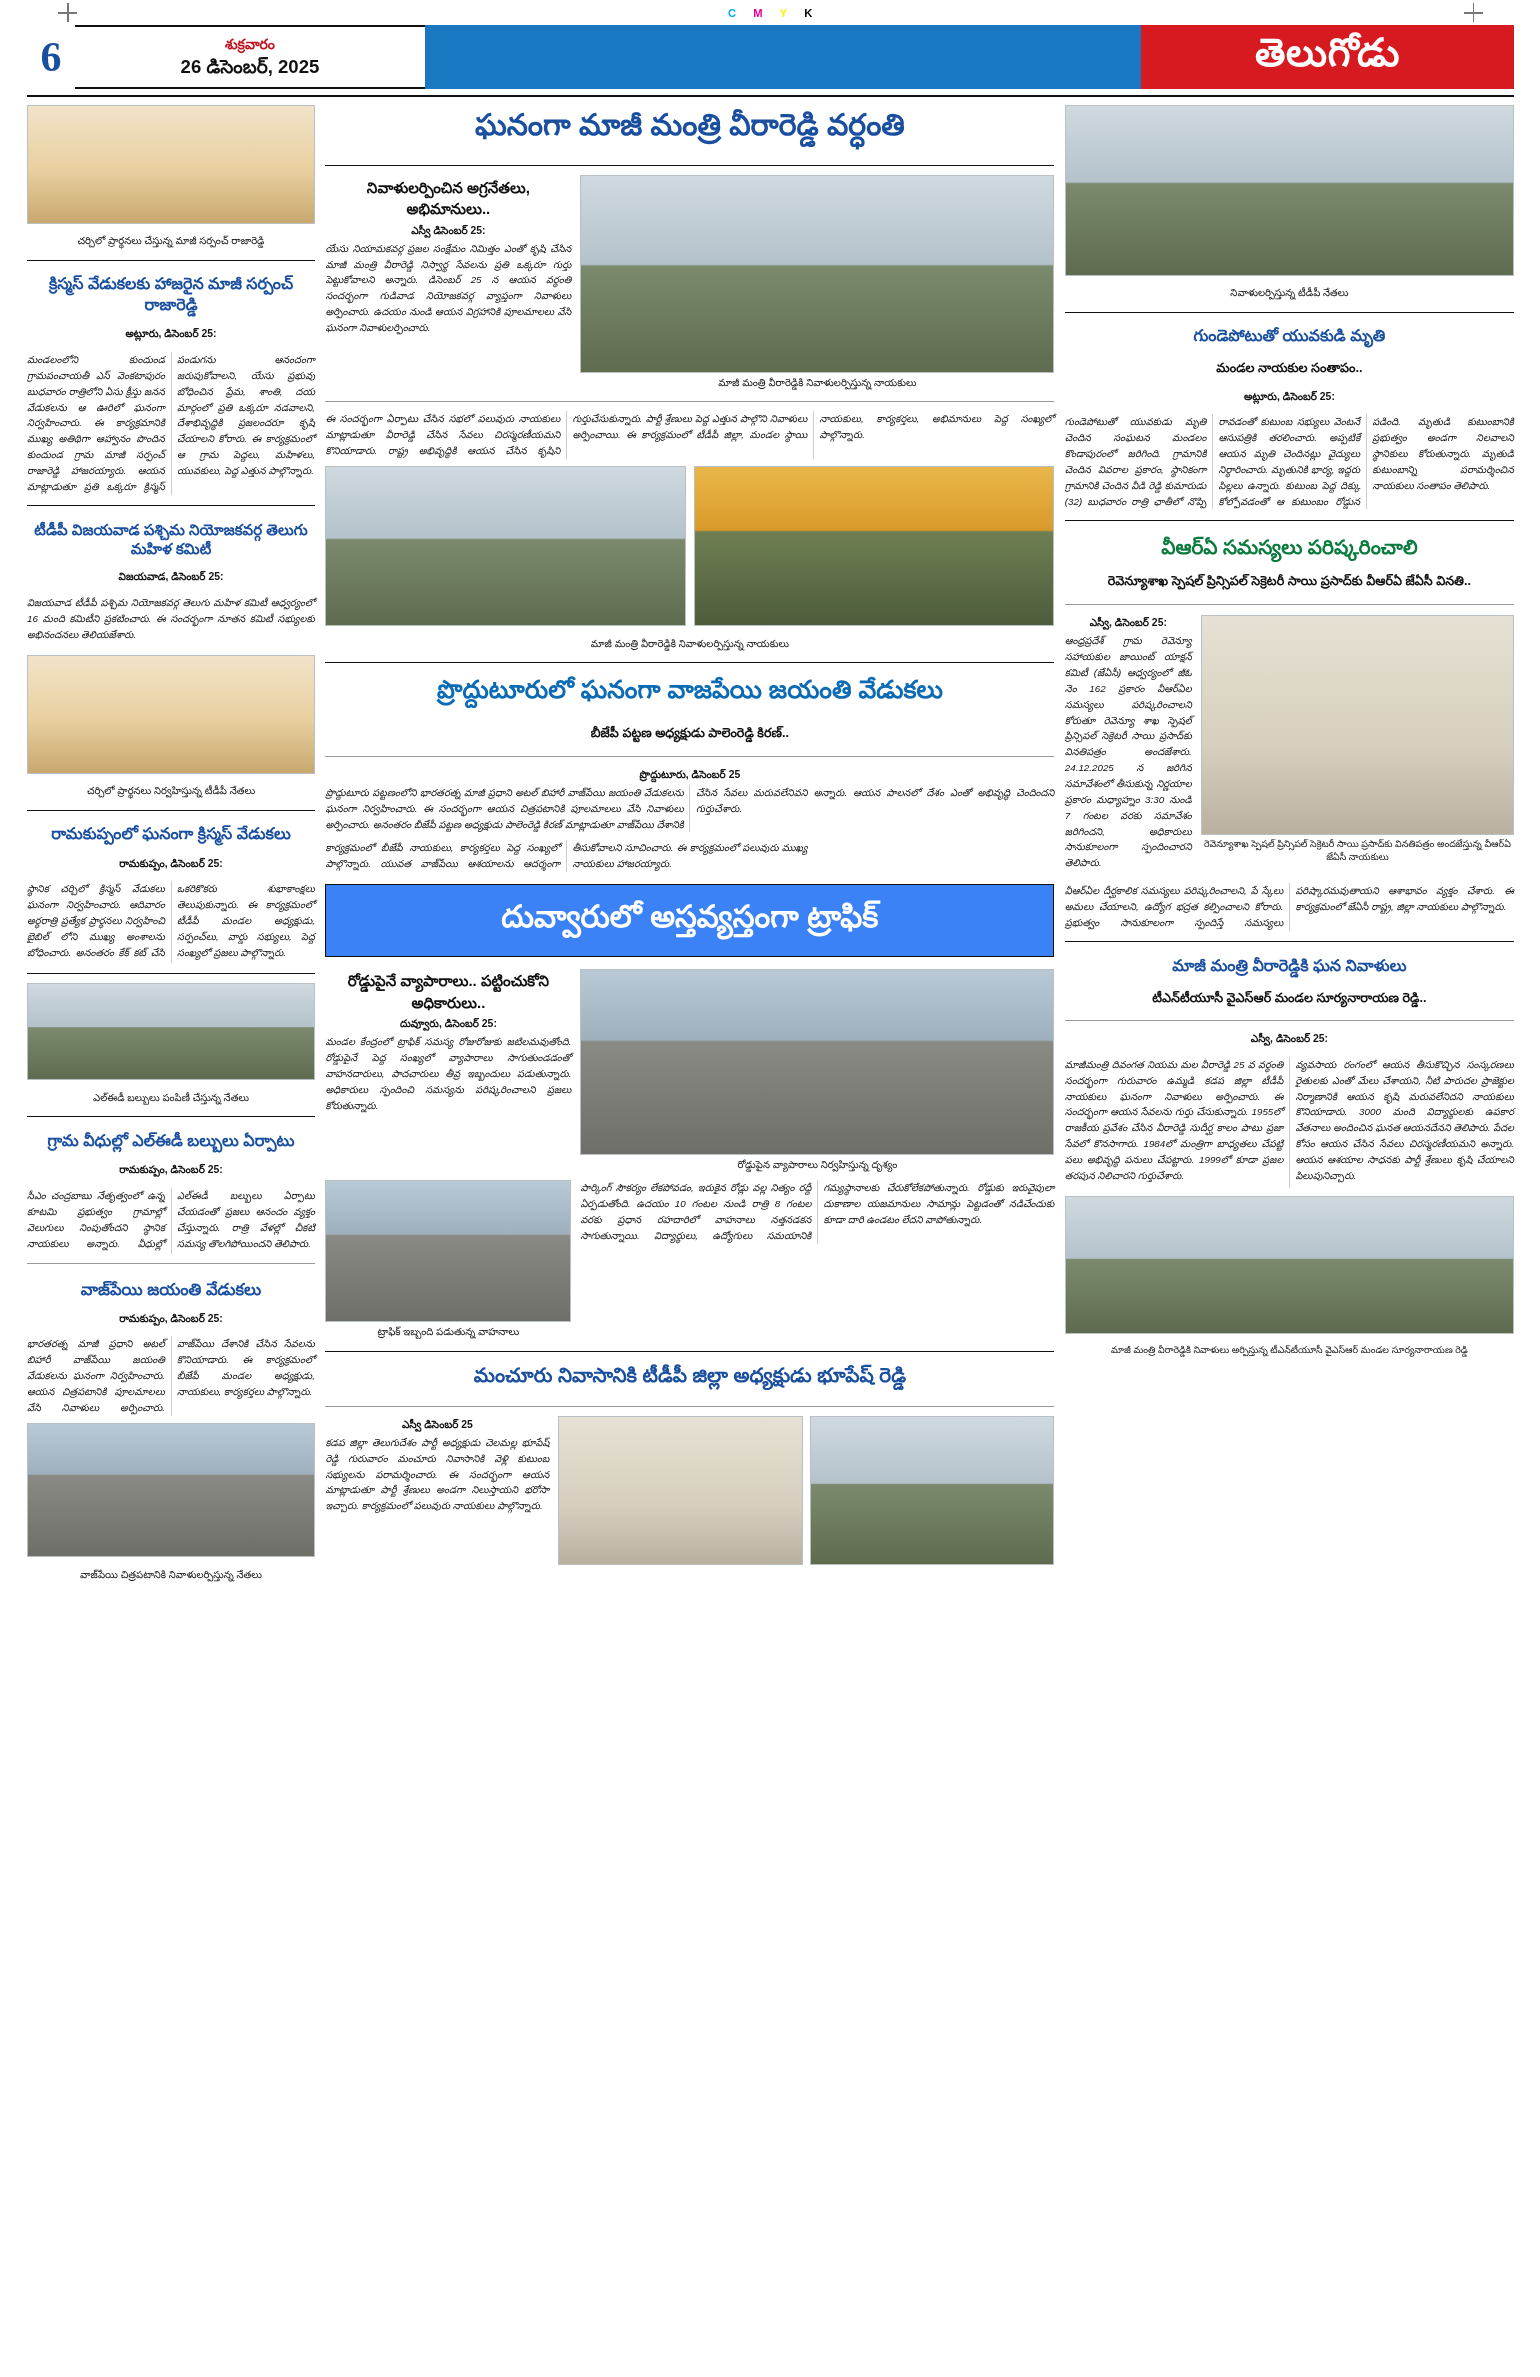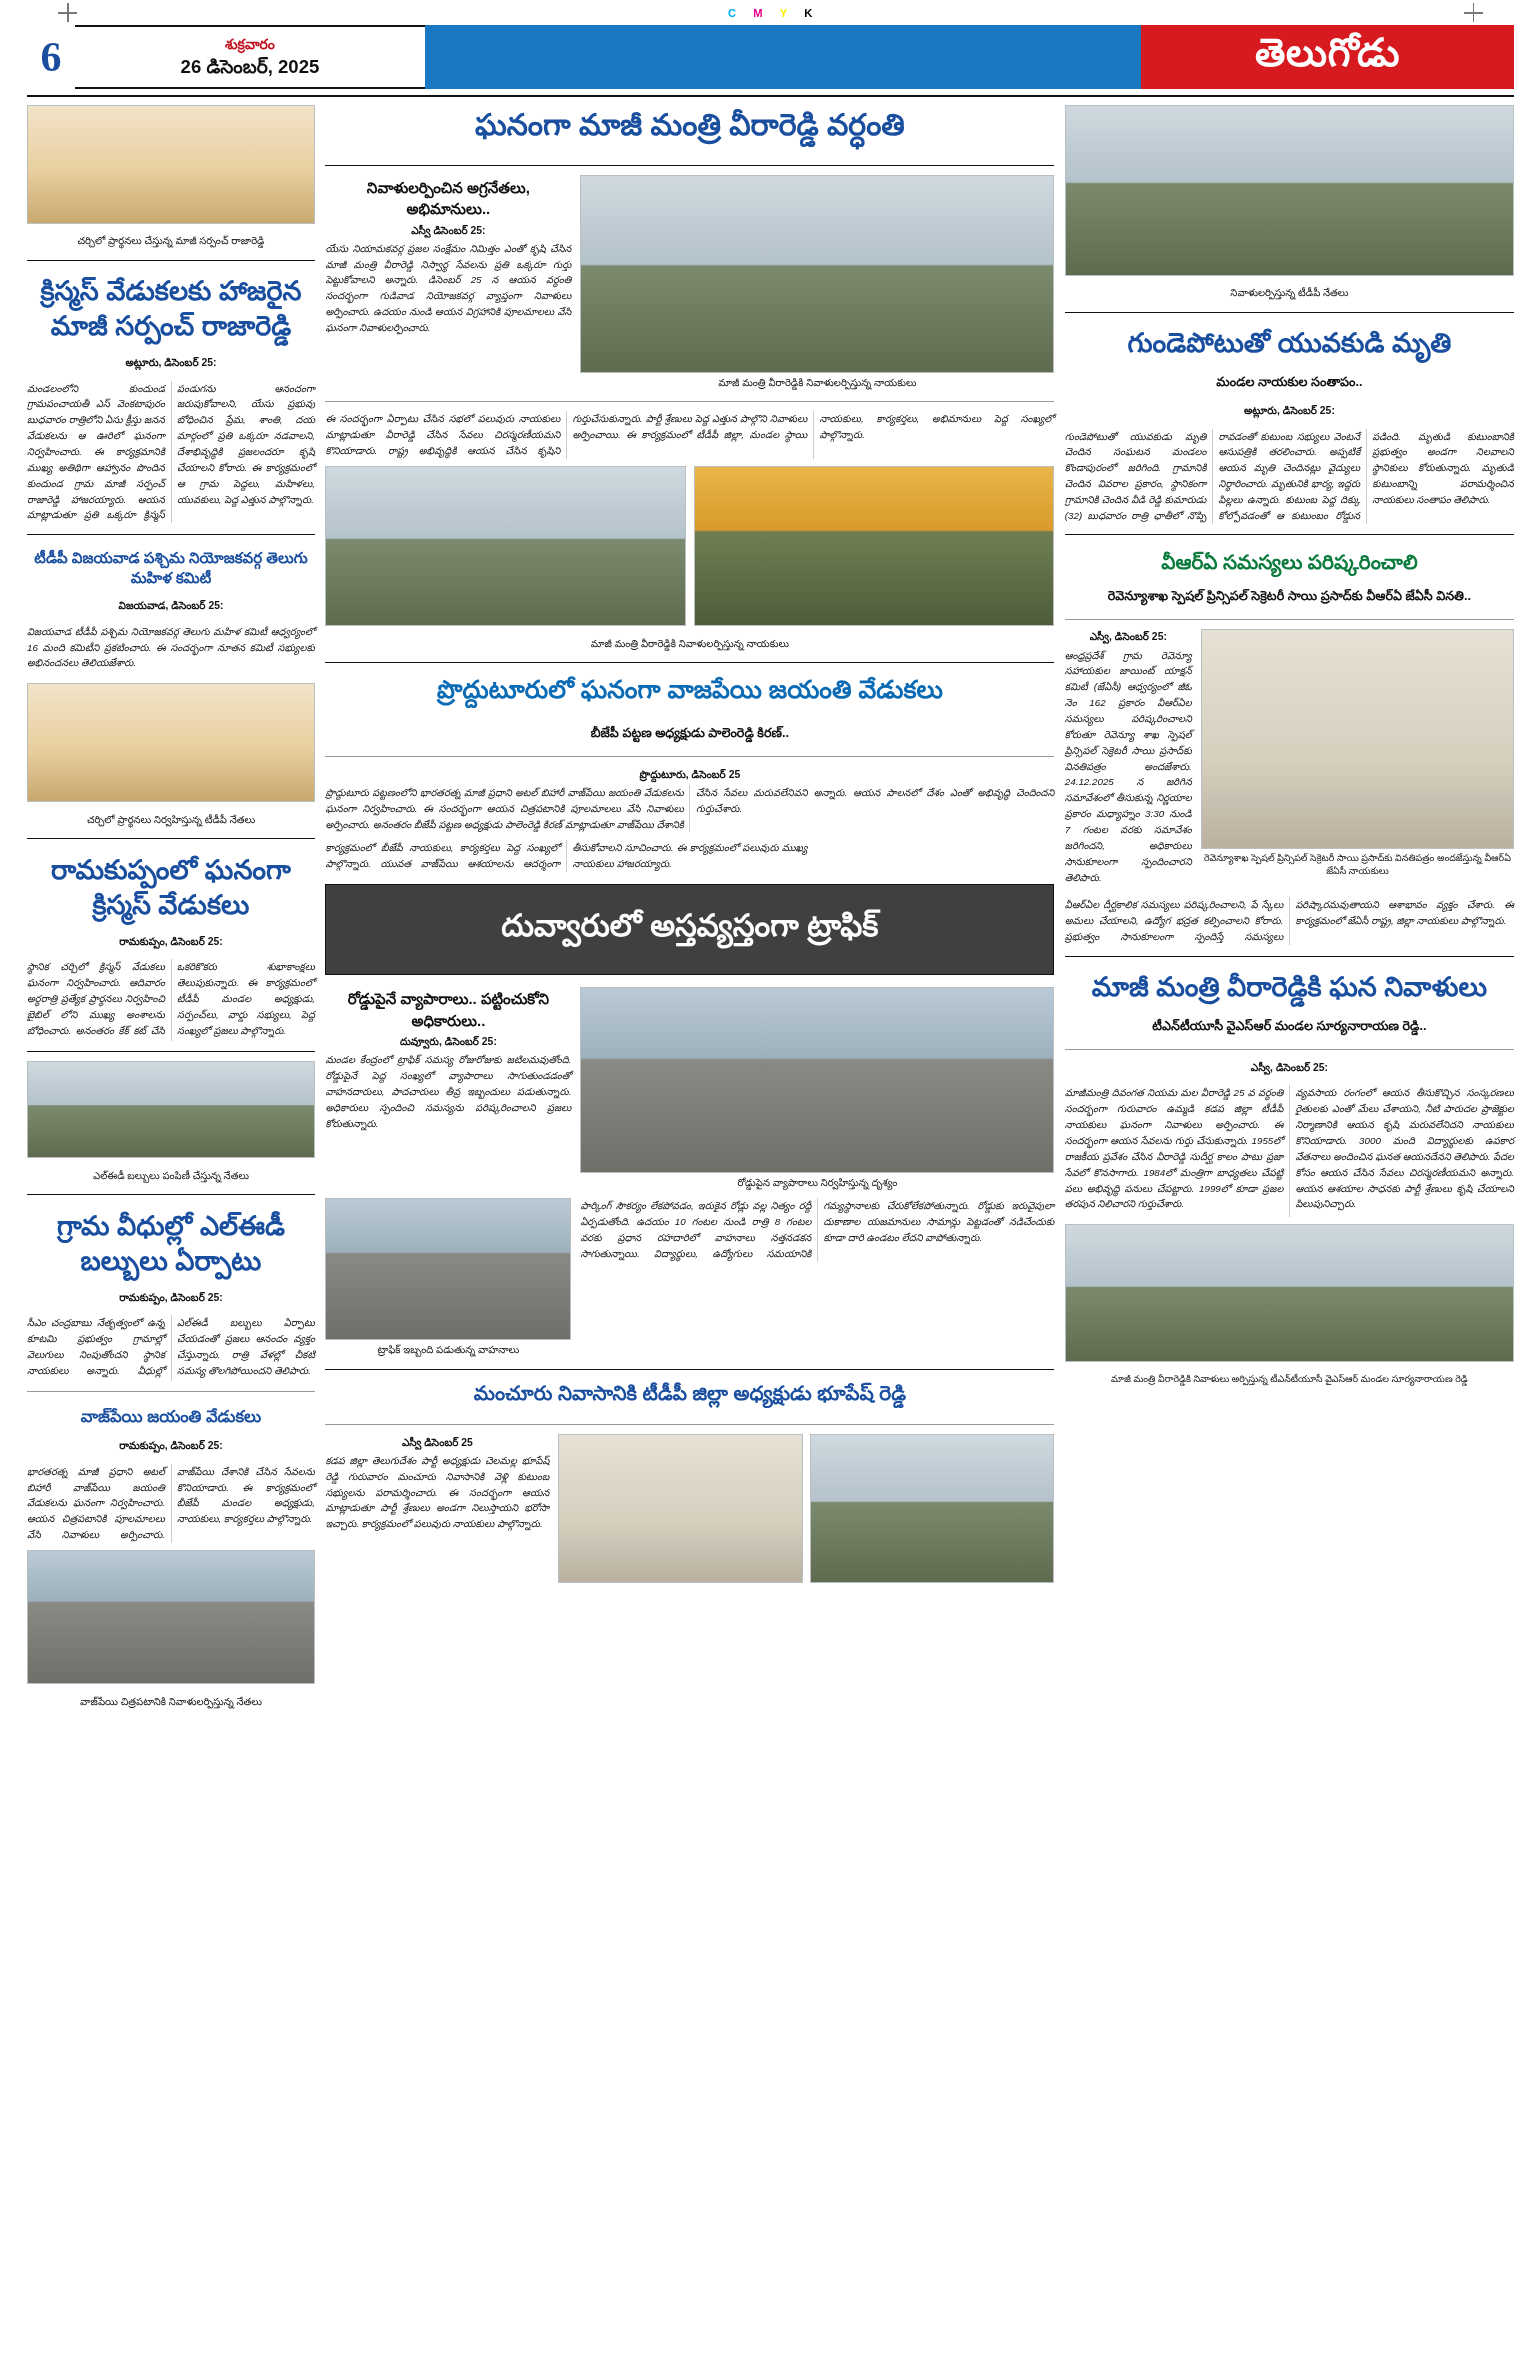--- a/index.html
+++ b/index.html
@@ -100,21 +100,21 @@
     padding:3px 1.5px 1.5px 1.5px;
     color:#111;
     line-height:1.35;
   }
 
   .hl { border-top:1.5px solid #111; margin:3px 0 1.5px 0; }
   .hl-thin { border-top:0.7px solid #999; margin:2.2px 0; }
 
   h2.head-blue {
     color:#1a4fa0;
-    font-size:27px;
+    font-size:16px;
     text-align:center;
     margin:4.5px 0 3px 0;
     line-height:1.3;
     font-weight:bold;
   }
   h2.head-green {
     color:#0a7a3d;
     font-size:20px;
     text-align:center;
     margin:4.5px 0 3px 0;
@@ -170,26 +170,26 @@
     text-align:justify;
     margin:0 0 4.5px 0;
     color:#111;
     hyphens:auto;
     font-style:italic;
   }
   .cols2 { column-count:2; column-gap:12px; column-rule:0.7px solid #ccc; }
   .cols3 { column-count:3; column-gap:12px; column-rule:0.7px solid #ccc; }
 
   .banner-red {
-    background:#404040;
+    background:#3b82f6;
     color:#fff;
     font-size:31px;
     font-weight:bold;
     text-align:center;
-    padding:23px 3px;
+    padding:14px 3px;
     margin:4.5px 0;
     border:1.5px solid #111;
   }
 
   .photorow { display:flex; gap:7.5px; }
   .photorow > div { flex:1; }
 
   .flexrow { display:flex; gap:9px; align-items:flex-start; }
   .p-church { background:linear-gradient(#f2e3c9 0%, #e8cf9f 55%, #c8a86f 100%); }
   .p-road  { background:linear-gradient(#b9c9d6 0%, #9fb0bd 38%, #8a8a84 39%, #6f6f69 100%); }

